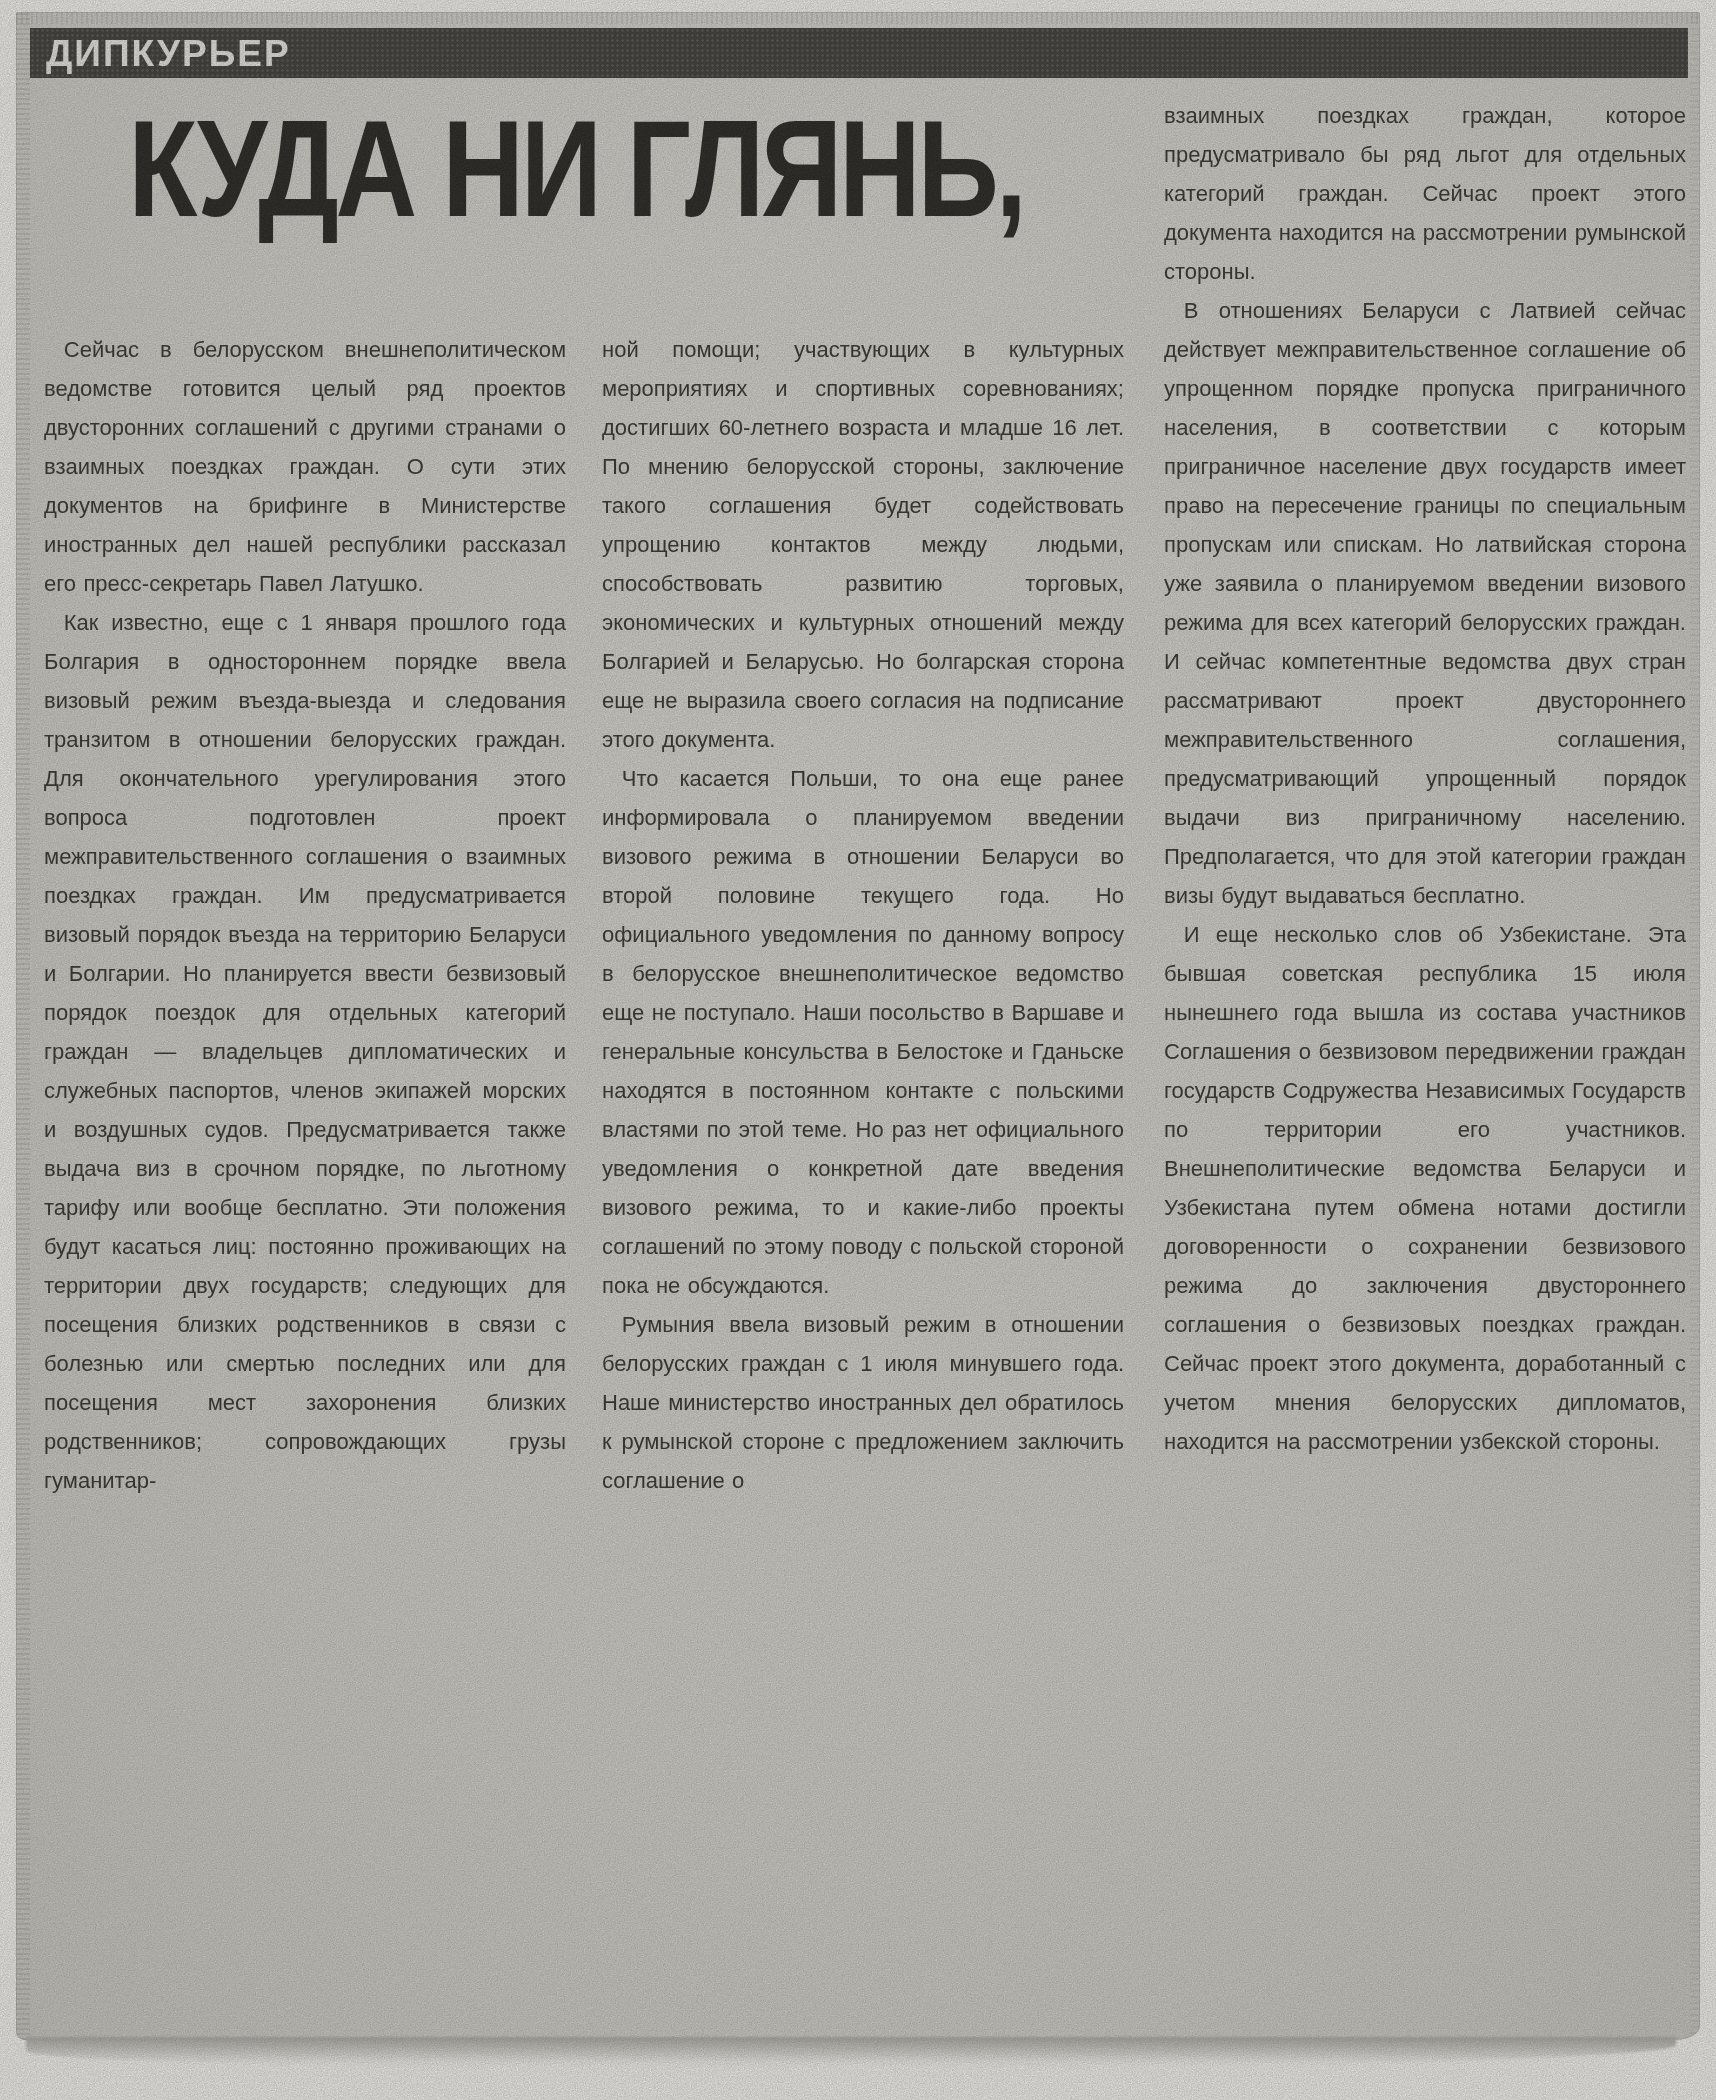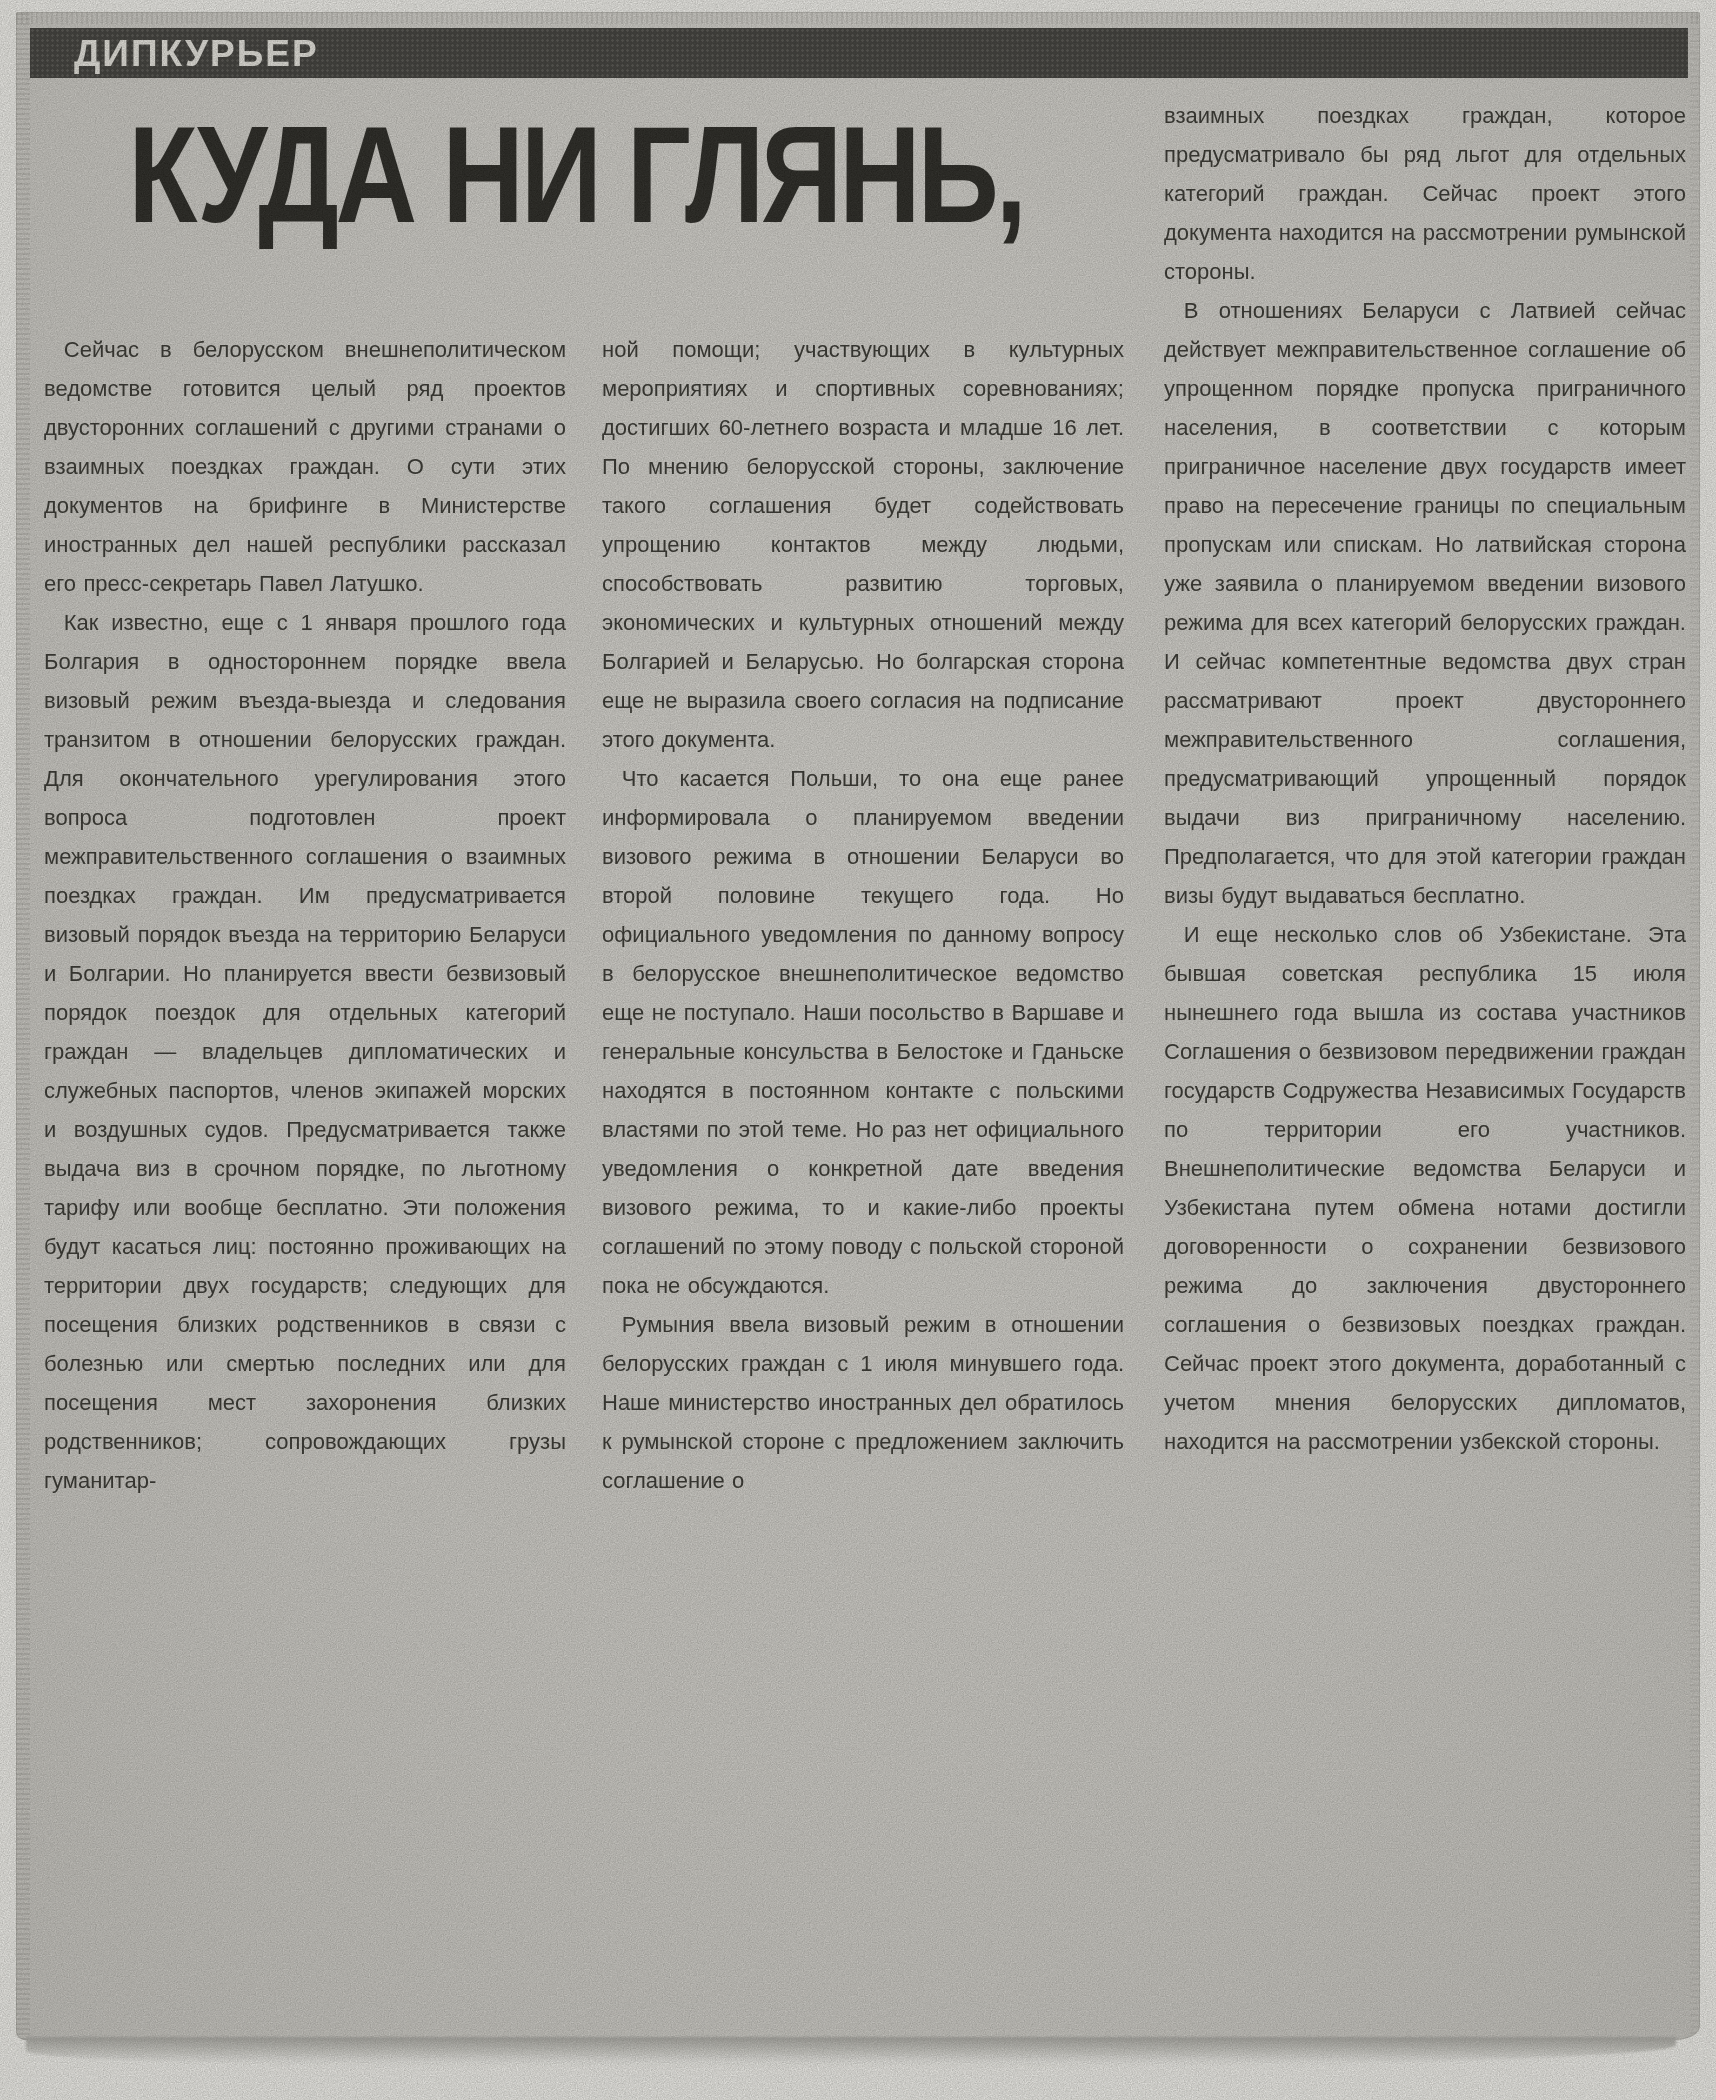--- a/index.html
+++ b/index.html
@@ -55,28 +55,28 @@
     background-image: radial-gradient(rgba(205,203,196,.16) 1px, rgba(0,0,0,0) 1.5px);
     background-size: 5px 5px;
     display: flex;
     align-items: center;
   }
   .kicker {
     color: #eceae4;
     font-weight: bold;
     font-size: 37px;
     letter-spacing: 2px;
-    padding-left: 44px;
+    padding-left: 16px;
     line-height: 1;
   }
   
   .headline {
     position: absolute;
     left: 22px;
-    top: 92px;
+    top: 86px;
     width: 1075px;
     color: #1b1a16;
   }
   .hl-line {
     height: 116px;
     display: flex;
     justify-content: center;
     align-items: flex-start;
   }
   .hl-text {

